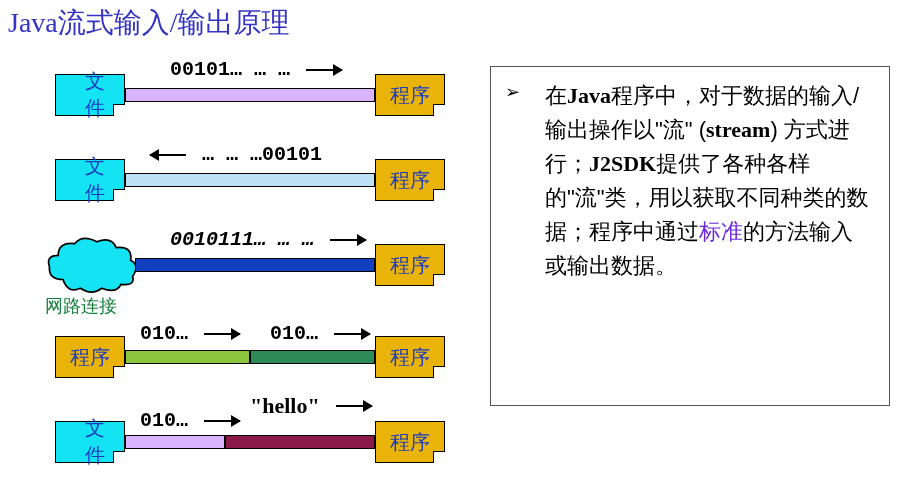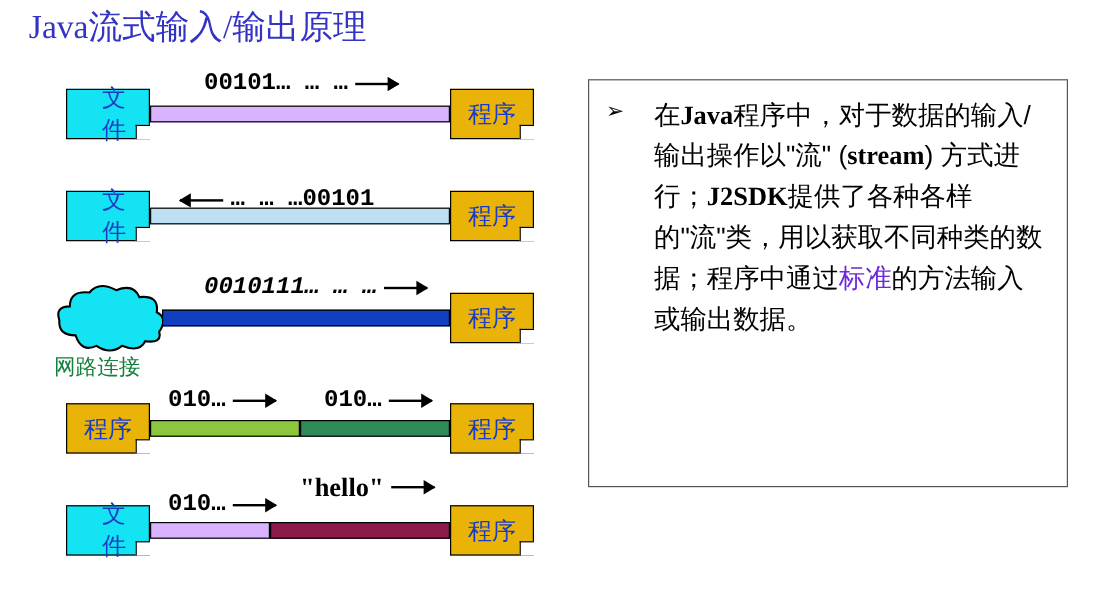--- a/index.html
+++ b/index.html
@@ -11,21 +11,20 @@
     font-family: "Microsoft YaHei", SimSun, sans-serif;
     position: relative;
   }
   .title {
     position: absolute;
     top: 4px;
     left: 8px;
     font-size: 28px;
     color: #3434c4;
     font-family: "Times New Roman", SimSun, serif;
-    margin-left: 16px;
   }
   .diagram {
     position: absolute;
     top: 50px;
     left: 50px;
     width: 420px;
   }
   .row {
     position: relative;
     height: 80px;
@@ -62,21 +61,21 @@
     top: 38px;
     border: 1.5px solid #000;
   }
   .stream-label {
     position: absolute;
     font-family: "Courier New", monospace;
     font-weight: bold;
     font-size: 20px;
     display: flex;
     align-items: center;
-    gap: 6px;
+    gap: 16px;
     white-space: nowrap;
   }
   .arrow-r, .arrow-l {
     display: inline-block;
     width: 36px;
     height: 2px;
     background: #000;
     position: relative;
   }
   .arrow-r::after {
@@ -149,21 +148,21 @@
       <div class="fold"></div>
     </div>
   </div>
 
   <div class="row">
     <div class="node file left">
       <span>文件</span>
       <div class="fold"></div>
     </div>
     <div class="bar" style="left:75px;width:250px;background:#bde0f5;"></div>
-    <div class="stream-label" style="left:100px;top:20px;">
+    <div class="stream-label" style="left:100px;top:8px;">
       <span class="arrow-l"></span>
         <span>… … …00101</span>
     </div>
     <div class="node prog right">
       <span>程序</span>
       <div class="fold"></div>
     </div>
   </div>
 
   <div class="row">

